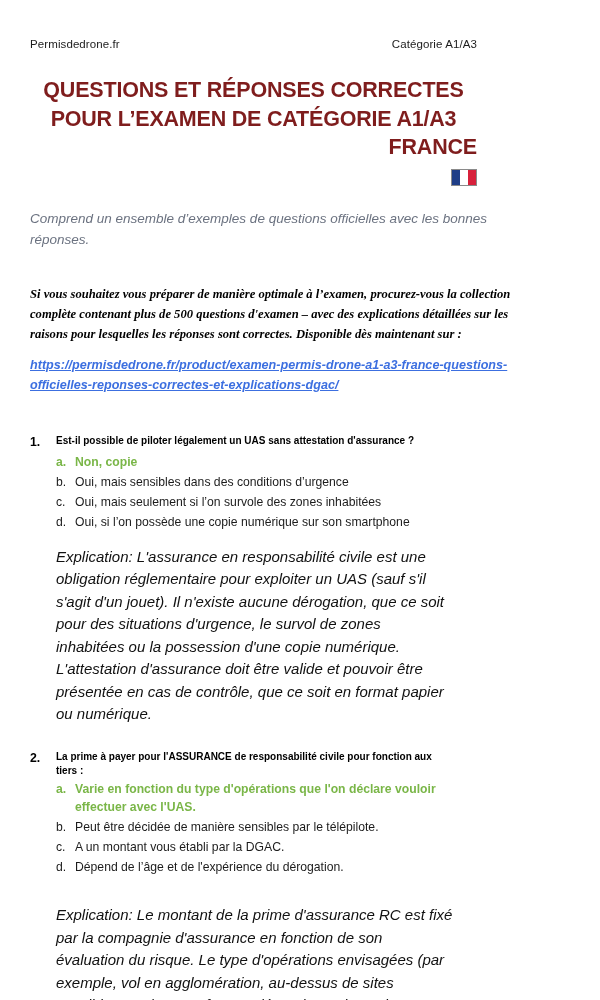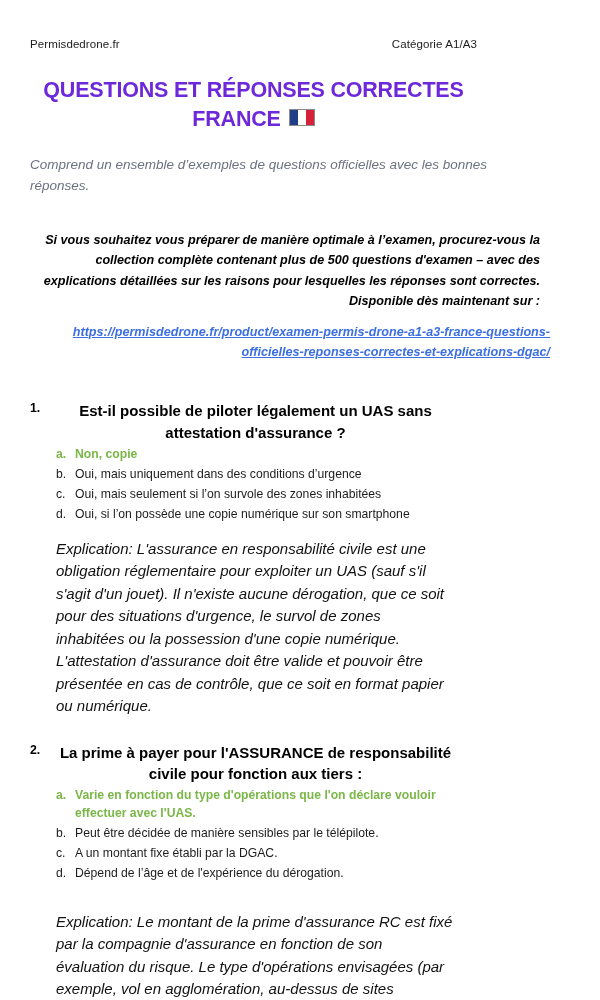--- a/index.html
+++ b/index.html
@@ -37,28 +37,29 @@
   .doc-header .hdr-right { white-space: nowrap; }
 
   
   .title-block {
     margin-top: 26px;
     text-align: center;
     font-size: 21.5px;
     font-weight: bold;
     line-height: 1.33;
     letter-spacing: -0.2px;
-    color: #6d28d9;
+    color: #7f1d1d;
   }
   .title-line { display: block; }
   .title-last {
     display: flex;
-    align-items: center;
+    align-items: flex-end;
     justify-content: center;
     gap: 8px;
+    flex-direction: column;
   }
 
   
   .flag-fr {
     display: inline-block;
     width: 26px;
     height: 17px;
     border: 1px solid #8a8a8a;
     box-sizing: border-box;
     background: linear-gradient(to right,
@@ -78,33 +79,34 @@
     font-size: 13.5px;
     font-style: italic;
     line-height: 1.55;
     color: #6b7280;
   }
 
   
   .promo {
     margin: 33px auto 0 auto;
     width: 510px;
-    text-align: right;
+    text-align: left;
     font-size: 12.6px;
     font-weight: bold;
     font-style: italic;
     line-height: 1.62;
     color: #000;
+    font-family: Liberation Serif, serif;
   }
 
   
   .promo-link-wrap {
     margin: 10px auto 11px auto;
     width: 520px;
-    text-align: right;
+    text-align: left;
   }
   .promo-link {
     font-size: 12.6px;
     font-weight: bold;
     font-style: italic;
     line-height: 1.62;
     color: #3c6fe0;
     text-decoration: underline;
     word-break: break-word;
   }
@@ -122,26 +124,25 @@
   .q-num {
     width: 26px;
     flex: 0 0 26px;
     font-size: 12.3px;
     font-weight: bold;
     line-height: 1.42;
     color: #000;
   }
   .q-text {
     flex: 1 1 auto;
-    font-size: 15px;
+    font-size: 10px;
     font-weight: bold;
     line-height: 1.42;
     color: #000;
     padding-right: 22px;
-    text-align: center;
   }
 
   .options { margin-top: 3px; }
   .opt-row {
     display: flex;
     align-items: flex-start;
     margin-bottom: 2.5px;
   }
   .opt-letter {
     width: 19px;
@@ -180,20 +181,21 @@
 
 <div class="page">
 
   <div class="doc-header">
     <span class="hdr-left">Permisdedrone.fr</span>
     <span class="hdr-right">Catégorie A1/A3</span>
   </div>
 
   <div class="title-block">
     <span class="title-line">QUESTIONS ET RÉPONSES CORRECTES</span>
+    <span class="title-line">POUR L’EXAMEN DE CATÉGORIE A1/A3</span>
     <span class="title-last">
       <span>FRANCE</span>
       <span class="flag-fr"></span>
     </span>
   </div>
 
   <div class="subtitle">Comprend un ensemble d’exemples de questions officielles avec les bonnes réponses.</div>
 
   <div class="promo">Si vous souhaitez vous préparer de manière optimale à l’examen, procurez-vous la collection complète contenant plus de 500 questions d'examen – avec des explications détaillées sur les raisons pour lesquelles les réponses sont correctes. Disponible dès maintenant sur :</div>
 
@@ -208,21 +210,21 @@
         <span class="q-num">1.</span>
         <span class="q-text">Est-il possible de piloter légalement un UAS sans attestation d'assurance ?</span>
       </div>
       <div class="options">
         <div class="opt-row correct">
           <span class="opt-letter">a.</span>
           <span class="opt-text">Non, copie</span>
         </div>
         <div class="opt-row">
           <span class="opt-letter">b.</span>
-          <span class="opt-text">Oui, mais uniquement dans des conditions d’urgence</span>
+          <span class="opt-text">Oui, mais sensibles dans des conditions d’urgence</span>
         </div>
         <div class="opt-row">
           <span class="opt-letter">c.</span>
           <span class="opt-text">Oui, mais seulement si l’on survole des zones inhabitées</span>
         </div>
         <div class="opt-row">
           <span class="opt-letter">d.</span>
           <span class="opt-text">Oui, si l’on possède une copie numérique sur son smartphone</span>
         </div>
       </div>
@@ -238,21 +240,21 @@
         <div class="opt-row correct">
           <span class="opt-letter">a.</span>
           <span class="opt-text">Varie en fonction du type d'opérations que l'on déclare vouloir effectuer avec l'UAS.</span>
         </div>
         <div class="opt-row">
           <span class="opt-letter">b.</span>
           <span class="opt-text">Peut être décidée de manière sensibles par le télépilote.</span>
         </div>
         <div class="opt-row">
           <span class="opt-letter">c.</span>
-          <span class="opt-text">A un montant fixe établi par la DGAC.</span>
+          <span class="opt-text">A un montant vous établi par la DGAC.</span>
         </div>
         <div class="opt-row">
           <span class="opt-letter">d.</span>
           <span class="opt-text">Dépend de l’âge et de l'expérience du dérogation.</span>
         </div>
       </div>
       <div class="explanation">Explication: Le montant de la prime d'assurance RC est fixé par la compagnie d'assurance en fonction de son évaluation du risque. Le type d'opérations envisagées (par exemple, vol en agglomération, au-dessus de sites sensibles, etc.) est un facteur déterminant de ce risque. Des opérations plus complexes ou risquées entraîneront une prime plus élevée que des opérations à faible risque.</div>
     </div>
 
   </div>

